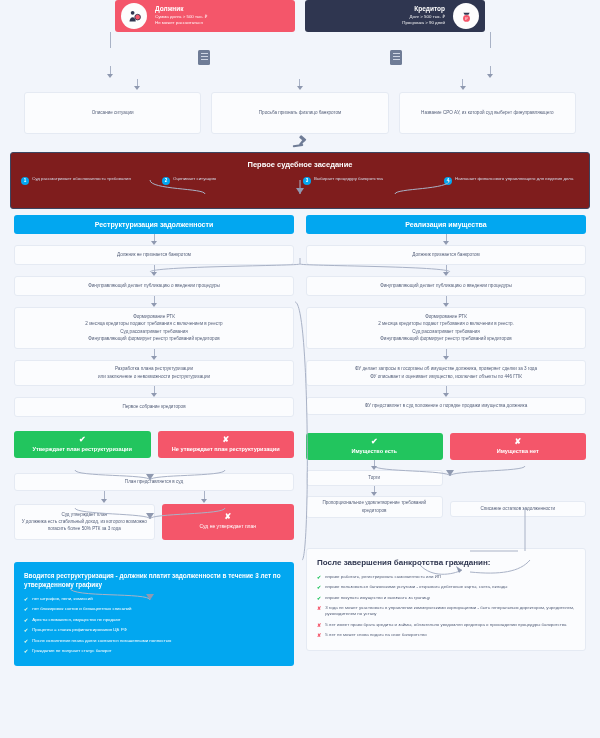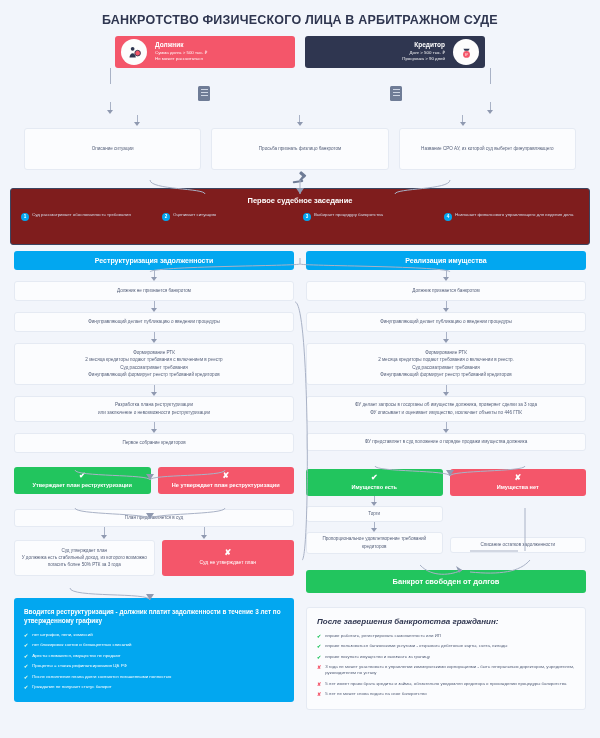--- a/index.html
+++ b/index.html
@@ -119,21 +119,21 @@
   .banner.green { background: #22c55e; }
 
   
   .panel-blue {
     background: #02a7f0; color: #fff; border-radius: 3px; padding: 9px 10px 11px;
   }
   .panel-blue .p-title { font-size: 6.4px; font-weight: bold; line-height: 1.5; margin-bottom: 6px; }
   .panel-white {
     background: #fbfcfe; border: .5px solid #e5eaf3; border-radius: 3px; padding: 9px 10px 11px;
   }
-  .panel-white .p-title { font-size: 8px; font-weight: bold; color: #2f3650; margin-bottom: 7px; font-style: italic; }
+  .panel-white .p-title { font-size: 8px; font-weight: bold; color: #2f3650; margin-bottom: 7px; }
   .blist { display: flex; flex-direction: column; gap: 4px; }
   .bitem { display: flex; gap: 4px; align-items: flex-start; font-size: 4.4px; line-height: 1.45; }
   .panel-blue .bitem { color: #ffffff; }
   .panel-white .bitem { color: #545f79; }
   .tick { flex: none; font-size: 5px; line-height: 1.3; font-weight: bold; }
   .tick.ok { color: #d9f6e5; }
   .tick.no { color: #ffd3d9; }
   .panel-white .tick.ok { color: #22c55e; }
   .panel-white .tick.no { color: #f4566a; }
 
@@ -177,21 +177,20 @@
     <g fill="#8f99b0">
       <polygon points="300,194 296,188 304,188"></polygon>
       <polygon points="150,480 146,474 154,474"></polygon>
       <polygon points="150,519 146,513 154,513"></polygon>
       <polygon points="450,476 446,470 454,470"></polygon>
       <polygon points="150,600 146,594 154,594"></polygon>
       <polygon points="462,570 456,566 459,573"></polygon>
     </g>
   </svg>
 
-  <div class="title">БАНКРОТСТВО ФИЗИЧЕСКОГО ЛИЦА  В АРБИТРАЖНОМ СУДЕ</div>
 
   <div class="party-row">
 
     <div class="party debtor">
       <div class="party-badge">
         <svg width="15" height="15" viewBox="0 0 24 24" aria-hidden="true">
           <circle cx="9" cy="6" r="3" fill="#2f3650"></circle>
           <path d="M4 20c0-4 2.5-7 5-7s5 3 5 7z" fill="#2f3650"></path>
           <circle cx="17" cy="13" r="4.5" fill="#f4566a" stroke="#2f3650" stroke-width="1.4"></circle>
         </svg>
@@ -458,21 +457,20 @@
             </div>
           <div class="card" style="height:22px">Пропорциональное удовлетворение требований кредиторов</div>
         </div>
         <div style="flex:1;display:flex;align-items:flex-end;padding-bottom:1px">
           <div class="card" style="height:16px;width:100%">Списание остатков задолженности</div>
         </div>
       </div>
 
       <div style="height:16px"></div>
 
-      <div class="banner green">Банкрот свободен от долгов</div>
 
       <div style="height:14px"></div>
 
       <div class="panel-white">
         <div class="p-title">После завершения банкротства гражданин:</div>
         <div class="blist">
           <div class="bitem">
             <span class="tick ok">✔</span>
             <span>вправе работать, регистрировать самозанятость или ИП</span>
           </div>

